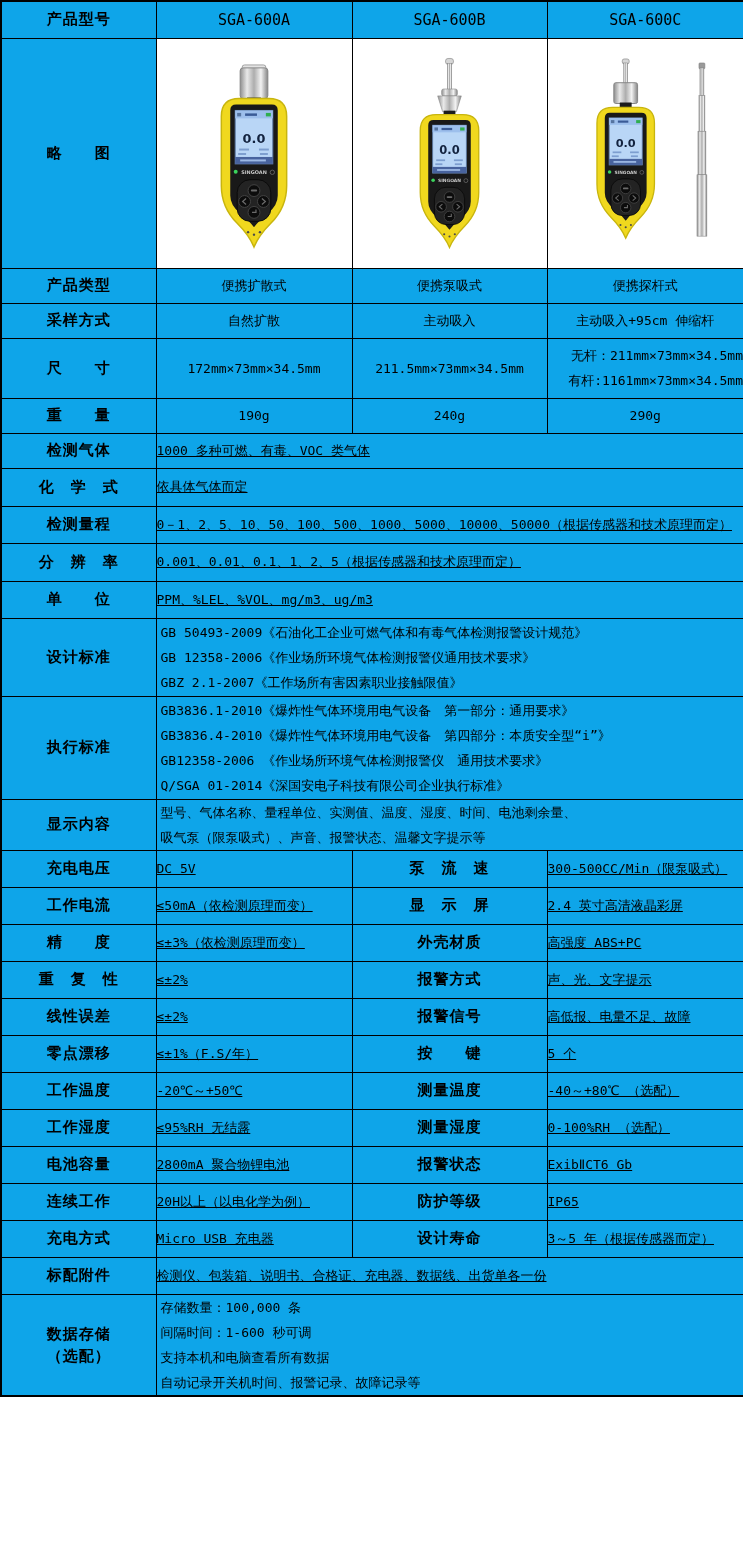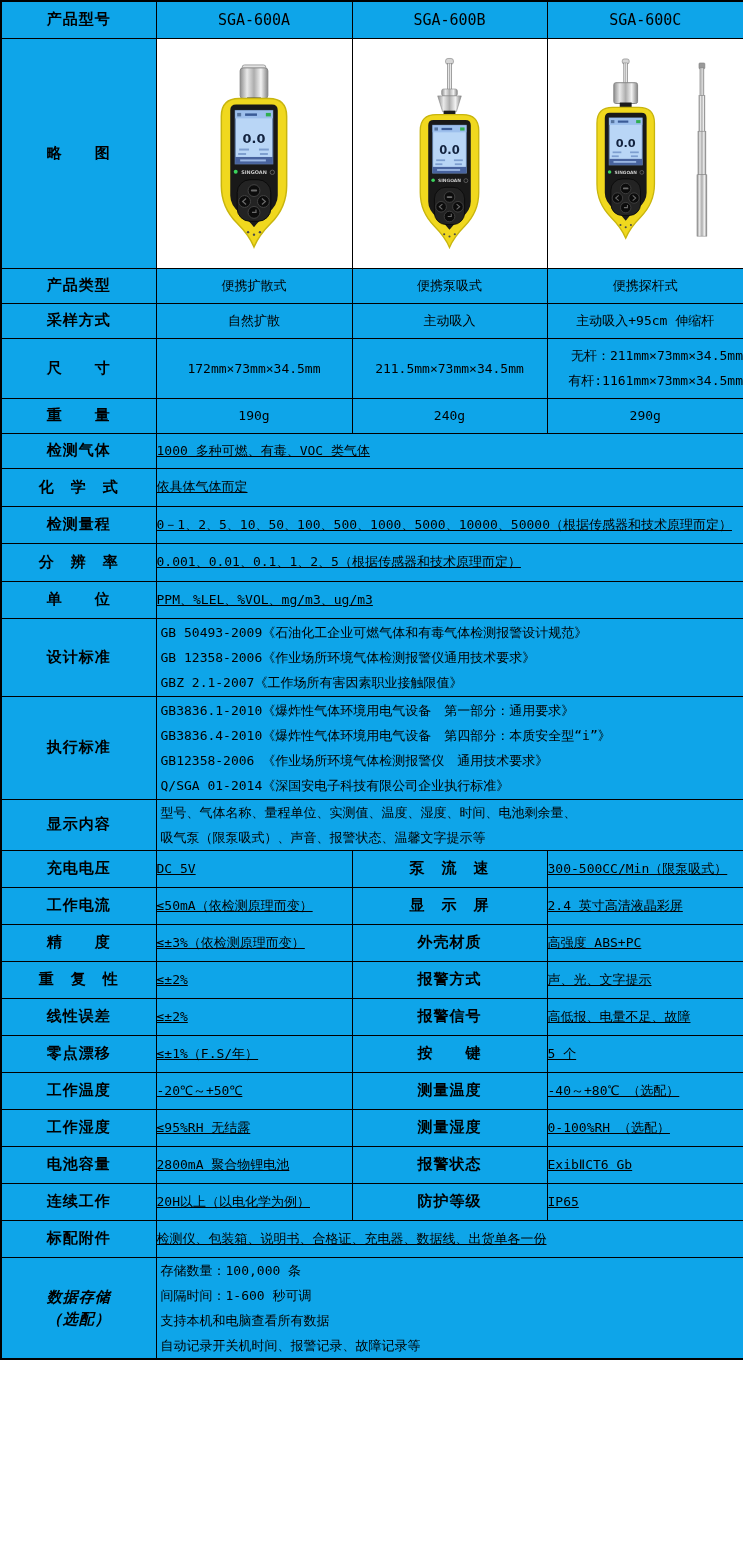--- a/index.html
+++ b/index.html
@@ -7,21 +7,21 @@
   table{border-collapse:collapse;table-layout:fixed;width:743px;border:2px solid #000;}
   td{border:1px solid #000;overflow:hidden;color:#000;vertical-align:middle;padding:0;}
   .lbl{background:#0ea5e9;font-family:"Liberation Sans",sans-serif;font-weight:bold;
        font-size:15px;text-align:center;letter-spacing:1px;}
   .val{background:#0ea5e9;font-family:"DejaVu Sans Mono","Liberation Sans",sans-serif;
        font-size:13px;white-space:nowrap;margin-top:42px;}
   .c{text-align:center;}
   .l{text-align:left;padding-left:0;text-decoration:underline;}
   .ml div{line-height:25px;padding-left:4px;text-align:left;white-space:nowrap;}
   .two div{line-height:25px;padding-left:13px;text-align:right;white-space:nowrap;}
-  .lbl2 div{line-height:22px;text-align:center;white-space:nowrap;font-style:italic;}
+  .lbl2 div{line-height:22px;text-align:center;white-space:nowrap;}
   .model{font-size:15px;}
   .pic{background:#fff;text-align:center;vertical-align:middle;line-height:0;}
 </style>
 </head>
 <body>
 
 <svg width="0" height="0" style="position:absolute" aria-hidden="true">
 <defs>
   <linearGradient id="metal" x1="0" y1="0" x2="1" y2="0">
     <stop offset="0" stop-color="#8f8f8f"></stop>
@@ -244,20 +244,26 @@
   <td class="val l">2800mA 聚合物锂电池</td>
   <td class="lbl">报警状态</td>
   <td class="val l">ExibⅡCT6 Gb</td>
 </tr>
 <tr style="height:37px">
   <td class="lbl">连续工作</td>
   <td class="val l">20H以上（以电化学为例）</td>
   <td class="lbl">防护等级</td>
   <td class="val l">IP65</td>
 </tr>
+<tr style="height:37px">
+  <td class="lbl">充电方式</td>
+  <td class="val l">Micro USB 充电器</td>
+  <td class="lbl">设计寿命</td>
+  <td class="val l">3～5 年（根据传感器而定）</td>
+</tr>
 
 <tr style="height:37px">
   <td class="lbl">标配附件</td>
   <td class="val l" colspan="3">检测仪、包装箱、说明书、合格证、充电器、数据线、出货单各一份</td>
 </tr>
 
 <tr style="height:99px">
   <td class="lbl lbl2">
     <div>数据存储</div>
     <div>（选配）</div>

